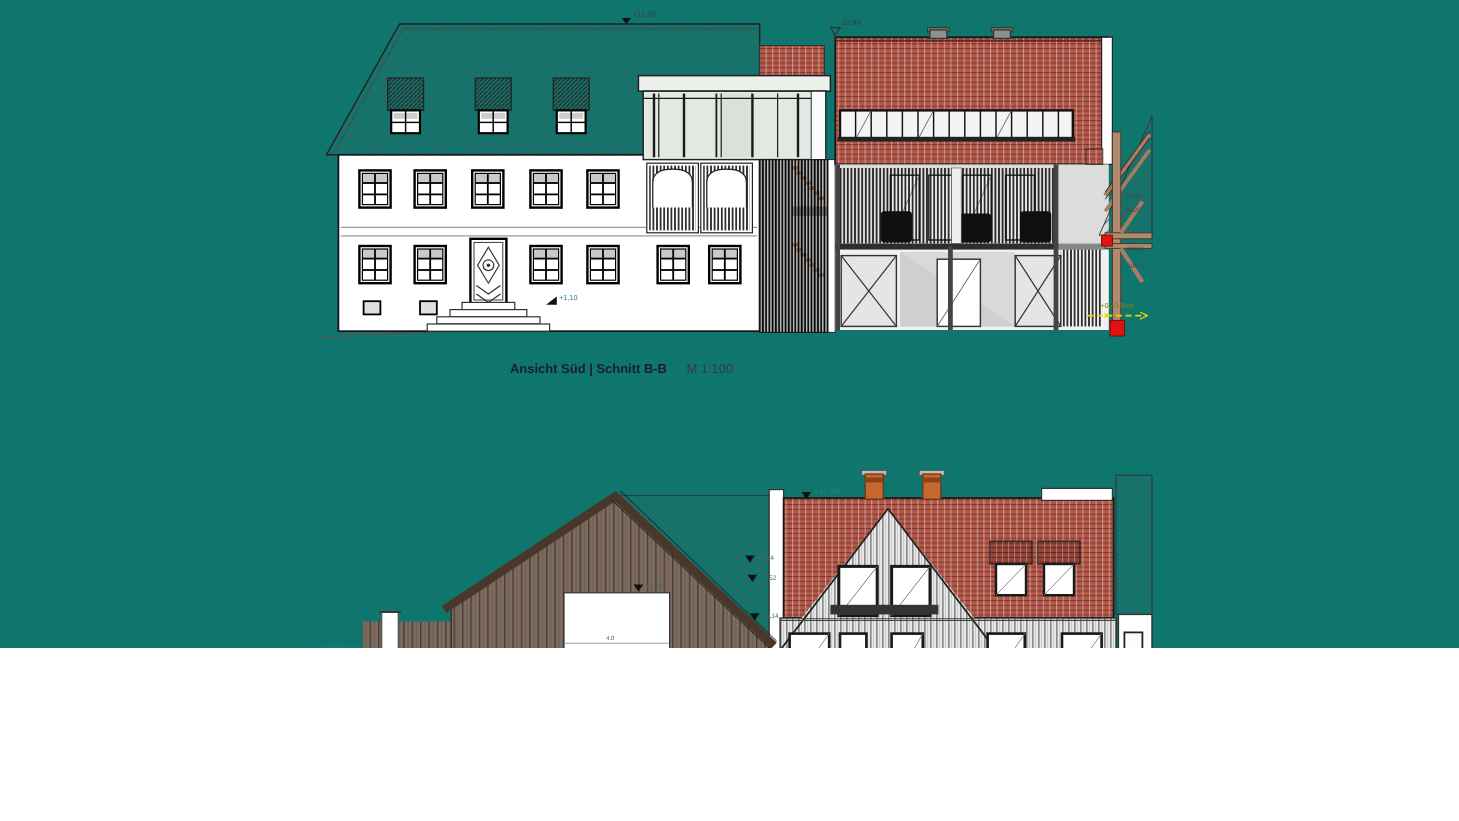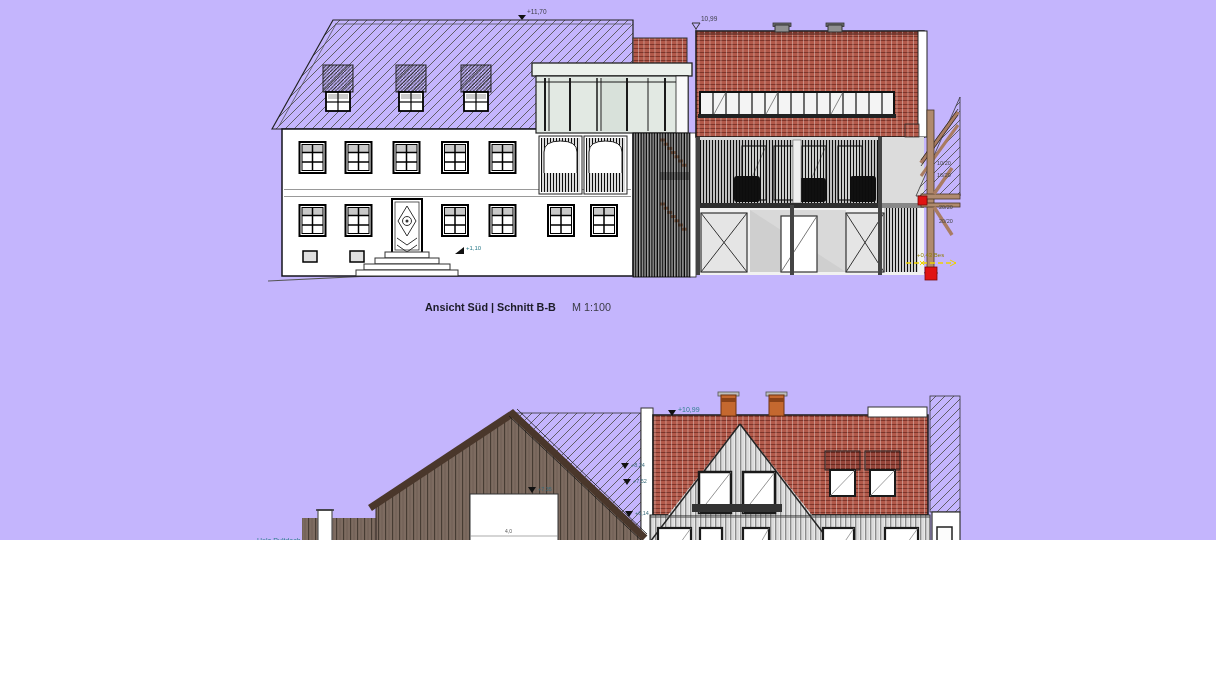--- a/index.html
+++ b/index.html
@@ -1,16 +1,16 @@
 <!DOCTYPE html>
 <html><head>
 <meta charset="utf-8">
 <style>
   html,body{margin:0;padding:0;background:#ffffff;}
-  .stage{position:relative;width:1216px;height:540px;background:#c4b5fd;overflow:hidden;
+  .stage{position:relative;width:1216px;height:540px;background:#0f766e;overflow:hidden;
          font-family:"Liberation Sans",sans-serif;}
   svg{position:absolute;left:0;top:0;}
   text{font-family:"Liberation Sans",sans-serif;}
   .title-bold{font-size:10.8px;font-weight:bold;fill:#1c1c28;}
   .title-reg{font-size:10.8px;fill:#3a3a44;}
   .lvl{font-size:6.5px;fill:#3c3c46;}
   .lvl-teal{font-size:6px;fill:#2e7d8c;}
   .lvl-sm{font-size:5.5px;fill:#3a6b7a;}
   .lvl-md{font-size:7px;fill:#3a6b7a;}
   .timber{font-size:5.5px;fill:#444;}

